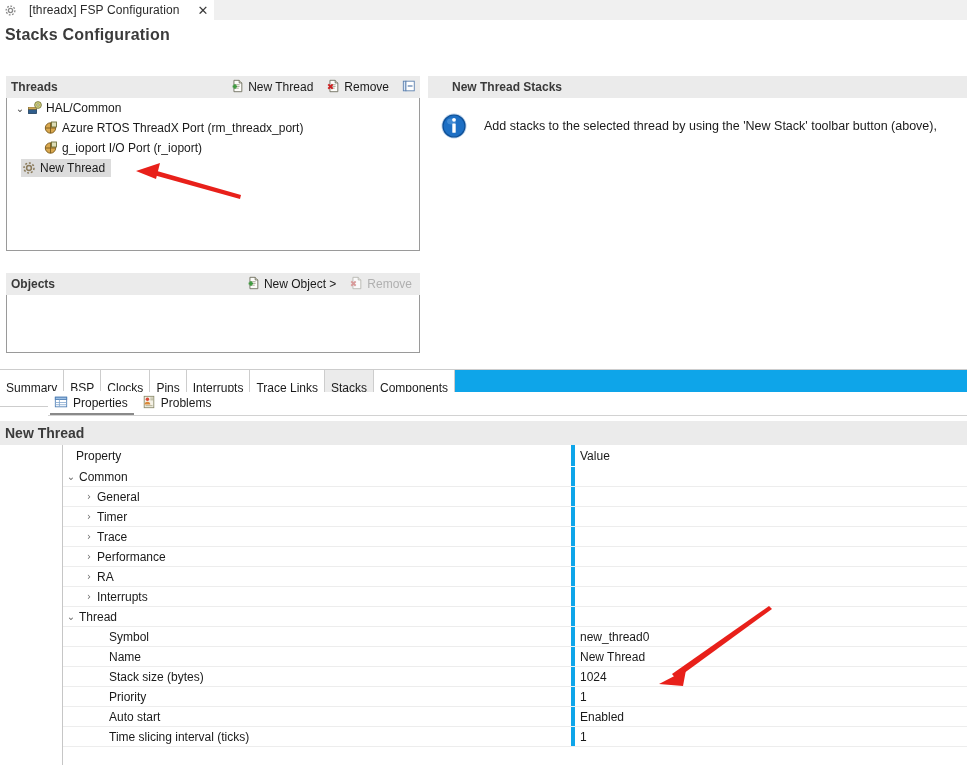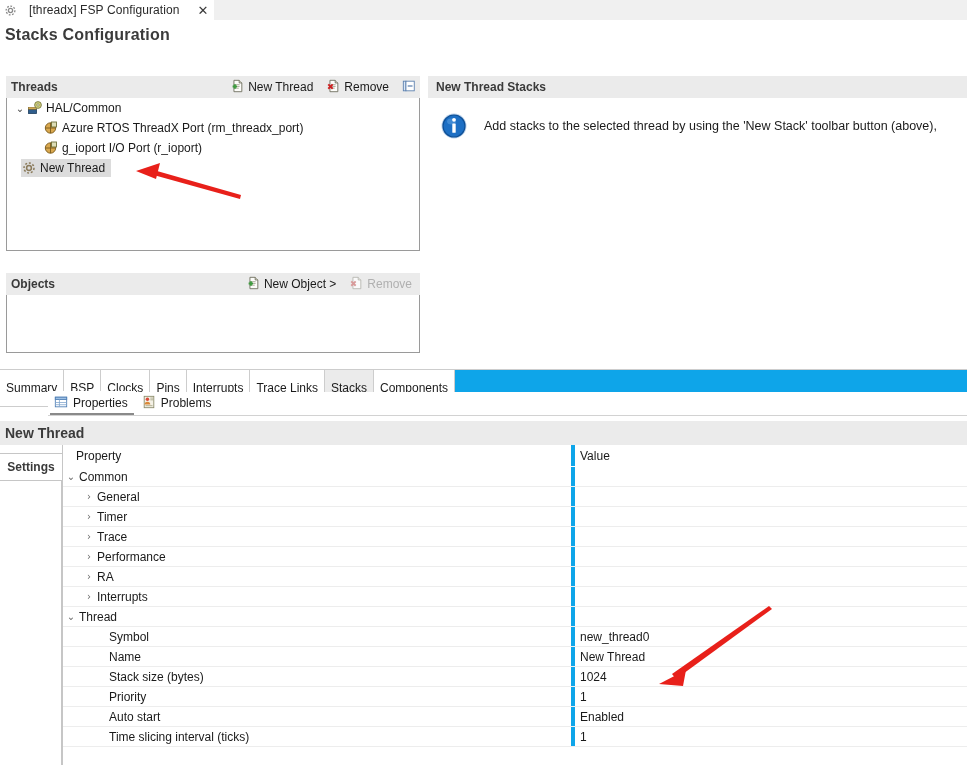--- a/index.html
+++ b/index.html
@@ -94,21 +94,21 @@
   
   .objects-panel { position:absolute; left:6px; top:273px; width:414px; }
   .objects-box {
     border:1px solid #9a9a9a; border-top:none;
     background:#ffffff; height:58px;
   }
 
   
   .stacks-panel { position:absolute; left:428px; top:76px; right:0; }
   .stacks-head { height:22px; background:#ebebeb; display:flex; align-items:center; }
-  .stacks-head .ptitle { font-size:12px; font-weight:bold; color:#3a3a3a; margin-left:8px; }
+  .stacks-head .ptitle { font-size:12px; font-weight:bold; color:#3a3a3a; margin-left:24px; }
   .stacks-body { background:#ffffff; height:175px; position:relative; }
   .info-row { display:flex; align-items:flex-start; padding:14px 3px 0 12px; }
   .info-icon { flex:0 0 28px; width:28px; height:28px; margin-right:16px; }
   .info-text {
     font-size:12.5px; color:#1a1a1a; white-space:nowrap; line-height:28px;
     overflow:hidden;
   }
 
   
   .ed-tabs {
@@ -423,25 +423,20 @@
       <span>Problems</span>
     </div>
   </div>
 
   <div class="props-head">
     <span class="ptitle">New Thread</span>
   </div>
 
   <div class="props-body">
 
-    <div class="settings-col">
-      <div class="settings-tab">
-        <span>Settings</span>
-      </div>
-    </div>
 
     <div class="props-table">
 
       <div class="ptrow header">
         <span class="pcol-prop">
             <span class="plabel ind0">Property</span>
           </span>
         <span class="pcol-val">
             <span>Value</span>
           </span>

